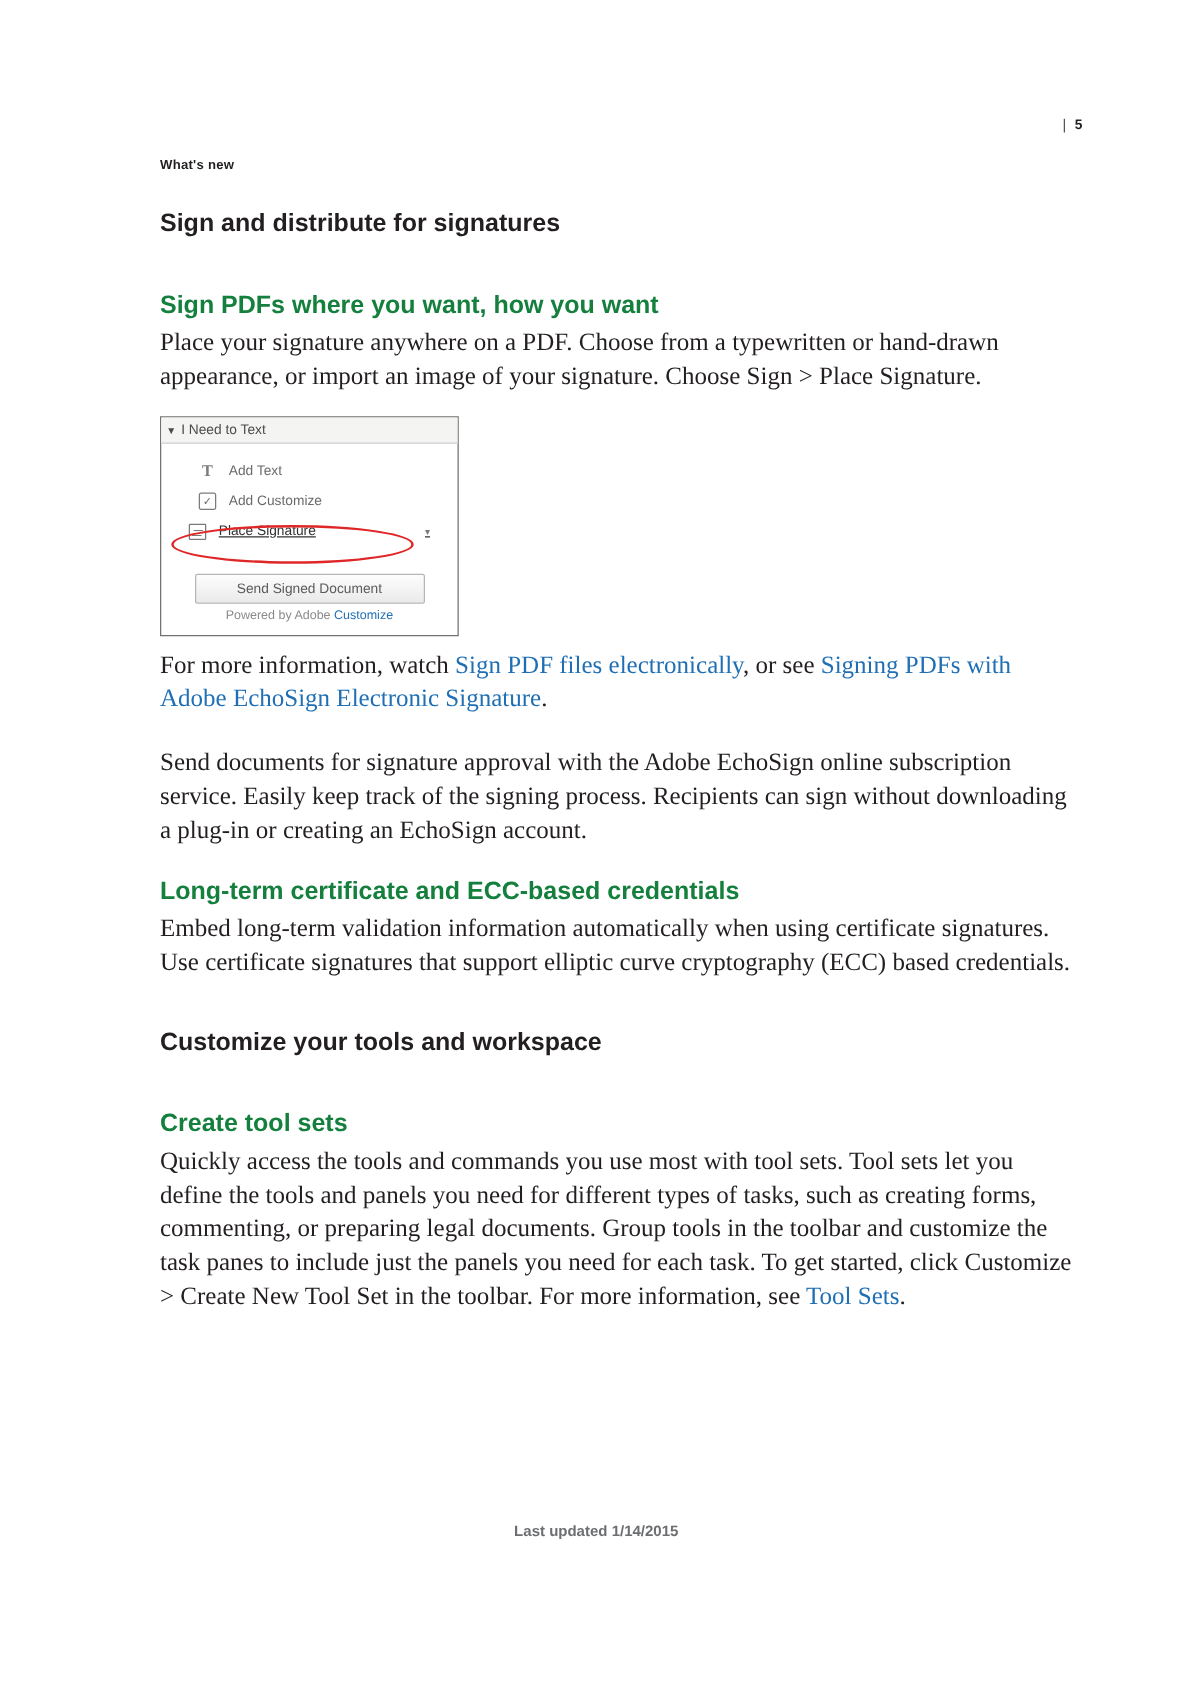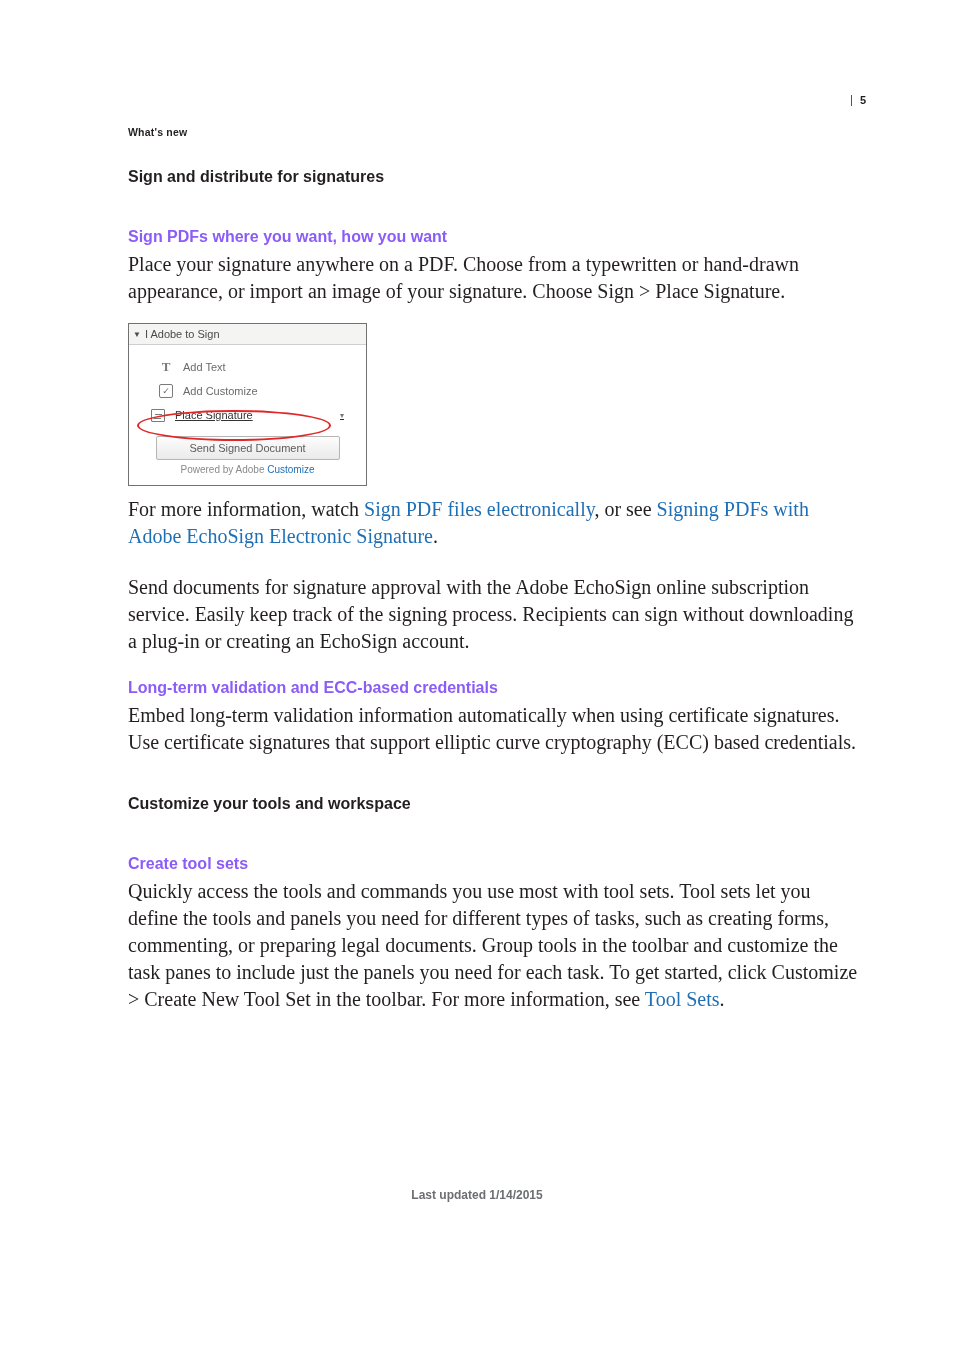--- a/index.html
+++ b/index.html
@@ -1,61 +1,61 @@
 <!DOCTYPE html>
 <html><head>
 <meta charset="utf-8">
 <style>
   body { margin:0; background:#fff; font-family:"Minion Pro", Georgia, "Times New Roman", serif; color:#231f20; }
   .page { width:954px; height:1350px; margin:0 auto; position:relative; }
   .page-number { position:absolute; right:88px; top:95px; font-family:"Myriad Pro","Segoe UI",Arial,sans-serif; font-weight:700; font-size:11px; color:#231f20; border-left:1px solid #555; padding-left:8px; line-height:1; }
   .running-head { position:absolute; left:128px; top:126px; font-family:"Myriad Pro","Segoe UI",Arial,sans-serif; font-weight:700; font-size:10.5px; letter-spacing:0.2px; color:#231f20; }
   .content { position:absolute; left:128px; top:168px; width:730px; }
-  h1 { font-family:"Myriad Pro","Segoe UI",Arial,sans-serif; font-weight:700; font-size:16px; margin:0 0 42px 0; color:#231f20; }
-  h2 { font-family:"Myriad Pro","Segoe UI",Arial,sans-serif; font-weight:700; font-size:16px; margin:0 0 5px 0; color:#8b5cf6; }
+  h1 { font-family:"Myriad Pro","Segoe UI",Arial,sans-serif; font-weight:700; font-size:20px; margin:0 0 42px 0; color:#231f20; }
+  h2 { font-family:"Myriad Pro","Segoe UI",Arial,sans-serif; font-weight:700; font-size:20px; margin:0 0 5px 0; color:#15803d; }
   p { margin:0 0 14px 0; font-size:20px; line-height:1.35; color:#231f20; }
   p.tight { margin-bottom:18px; }
   p.tighter { margin-bottom:24px; }
   a.link { color:#1f6fb5; text-decoration:none; }
   .spacer-section { height:25px; }
-  .footer { position:absolute; left:0; right:0; bottom:148px; text-align:center; font-family:"Myriad Pro","Segoe UI",Arial,sans-serif; font-weight:600; font-size:12px; color:#6d6e71; }
+  .footer { position:absolute; left:0; right:0; bottom:118px; text-align:center; font-family:"Myriad Pro","Segoe UI",Arial,sans-serif; font-weight:600; font-size:12px; color:#6d6e71; }
   
   .sign-panel { width:237px; border:1px solid #717173; background:#fff; font-family:Tahoma, "Segoe UI", Arial, sans-serif; margin:0 0 10px 0; }
   .sign-panel-hdr { background:#f4f4f3; border-bottom:1px solid #cfcfcf; padding:4px 4px; font-size:11px; color:#4b4b4b; display:flex; align-items:center; gap:4px; }
   .sign-panel-body { padding:10px 0 10px 0; position:relative; }
   .sp-row { display:flex; align-items:center; padding:5px 22px 5px 30px; gap:10px; font-size:11px; color:#6b6b6b; }
   .icon-box { width:14px; height:14px; display:flex; align-items:center; justify-content:center; flex-shrink:0; }
   .icon-check { width:12px; height:12px; border:1px solid #7b7b7b; border-radius:2px; display:flex; align-items:center; justify-content:center; }
   .sp-row.place { padding-left:22px; color:#333;text-decoration:underline; }
   .sp-row.place .icon-sig { width:16px; height:11px; border:1px solid #7a7a7a; border-radius:1px; position:relative; }
   .sp-row.place .icon-sig:after { content:""; position:absolute; left:2px; right:2px; top:4px; height:3px; border-bottom:1px solid #7a7a7a; border-top:1px solid #7a7a7a; border-radius:1px; transform:skewX(-15deg); }
   .callout-ellipse { position:absolute; left:8px; top:65px; width:190px; height:27px; border:2px solid #e02727; border-radius:50%/50%; pointer-events:none; }
   .sp-row .caret { margin-left:auto; font-size:8px; color:#7a7a7a; }
-  .sp-btn { margin:9px auto 3px auto; display:block; width:150px; text-align:center; font-size:11px; color:#5b5b5b; padding:5px 16px; background:linear-gradient(#fdfdfd,#eaeaea); border:1px solid #b5b5b5; border-radius:2px; }
+  .sp-btn { margin:22px auto 3px auto; display:block; width:150px; text-align:center; font-size:11px; color:#5b5b5b; padding:5px 16px; background:linear-gradient(#fdfdfd,#eaeaea); border:1px solid #b5b5b5; border-radius:2px; }
   .sp-foot { text-align:center; font-size:10px; color:#8a8a8a; padding:1px 0 0 0; }
   .sp-foot .es { color:#1f6fb5; }
   .tri { font-size:8px; color:#4b4b4b; }
 </style>
 </head>
 <body>
 
 <div class="page">
   <div class="page-number">5</div>
   <div class="running-head">What's new</div>
 
   <div class="content">
     <h1>Sign and distribute for signatures</h1>
 
     <h2>Sign PDFs where you want, how you want</h2>
     <p class="tight">Place your signature anywhere on a PDF. Choose from a typewritten or hand-drawn appearance, or import an image of your signature. Choose Sign &gt; Place Signature.</p>
 
     <div class="sign-panel">
       <div class="sign-panel-hdr">
         <span class="tri">▼</span>
-        <span>I Adobe to Sign</span>
+        <span>I Need to Text</span>
       </div>
       <div class="sign-panel-body">
         <div class="sp-row">
           <span class="icon-box" style="font-family:Georgia,serif;font-weight:bold;color:#7b7b7b;font-size:13px;">T</span>
           <span>Add Text</span>
         </div>
         <div class="sp-row">
           <span class="icon-box">
               <span class="icon-check" style="font-size:9px;color:#6b6b6b;">✓</span>
             </span>
@@ -75,21 +75,21 @@
         </div>
       </div>
     </div>
 
     <p class="tighter">
       <span>For more information, watch </span><a class="link">Sign PDF files electronically</a><span>, or see </span><a class="link">Signing PDFs with Adobe EchoSign Electronic Signature</a><span>.</span>
     </p>
 
     <p class="tighter">Send documents for signature approval with the Adobe EchoSign online subscription service. Easily keep track of the signing process. Recipients can sign without downloading a plug-in or creating an EchoSign account.</p>
 
-    <h2>Long-term validation and ECC-based credentials</h2>
+    <h2>Long-term certificate and ECC-based credentials</h2>
     <p>Embed long-term validation information automatically when using certificate signatures. Use certificate signatures that support elliptic curve cryptography (ECC) based credentials.</p>
 
     <div class="spacer-section"></div>
 
     <h1>Customize your tools and workspace</h1>
 
     <h2>Create tool sets</h2>
     <p>
       <span>Quickly access the tools and commands you use most with tool sets. Tool sets let you define the tools and panels you need for different types of tasks, such as creating forms, commenting, or preparing legal documents. Group tools in the toolbar and customize the task panes to include just the panels you need for each task. To get started, click Customize &gt; Create New Tool Set in the toolbar. For more information, see </span><a class="link">Tool Sets</a><span>.</span>
     </p>

